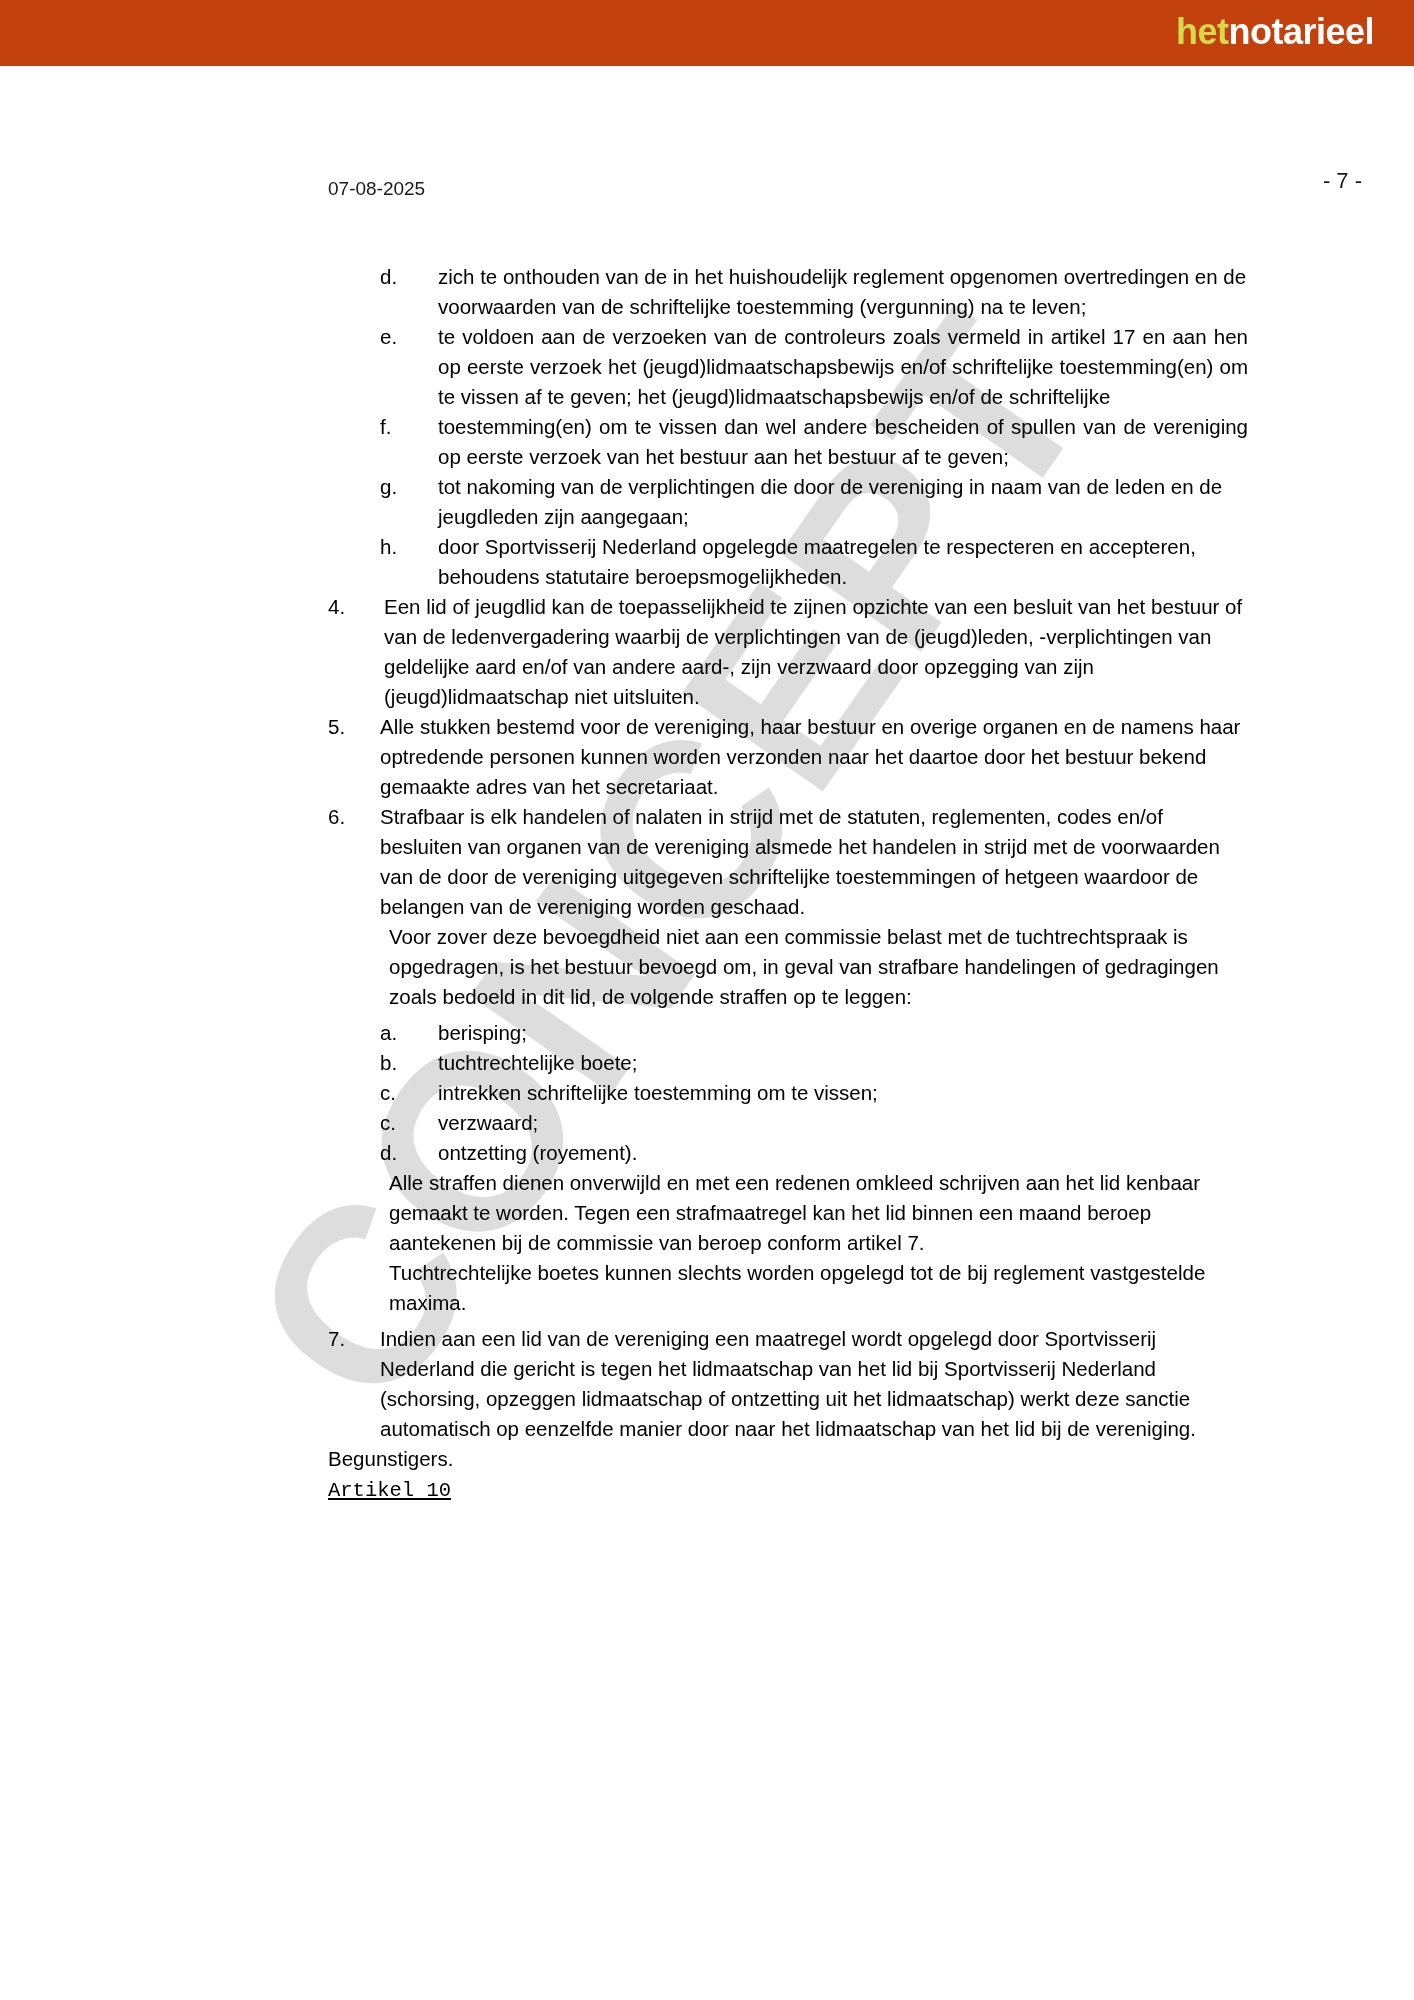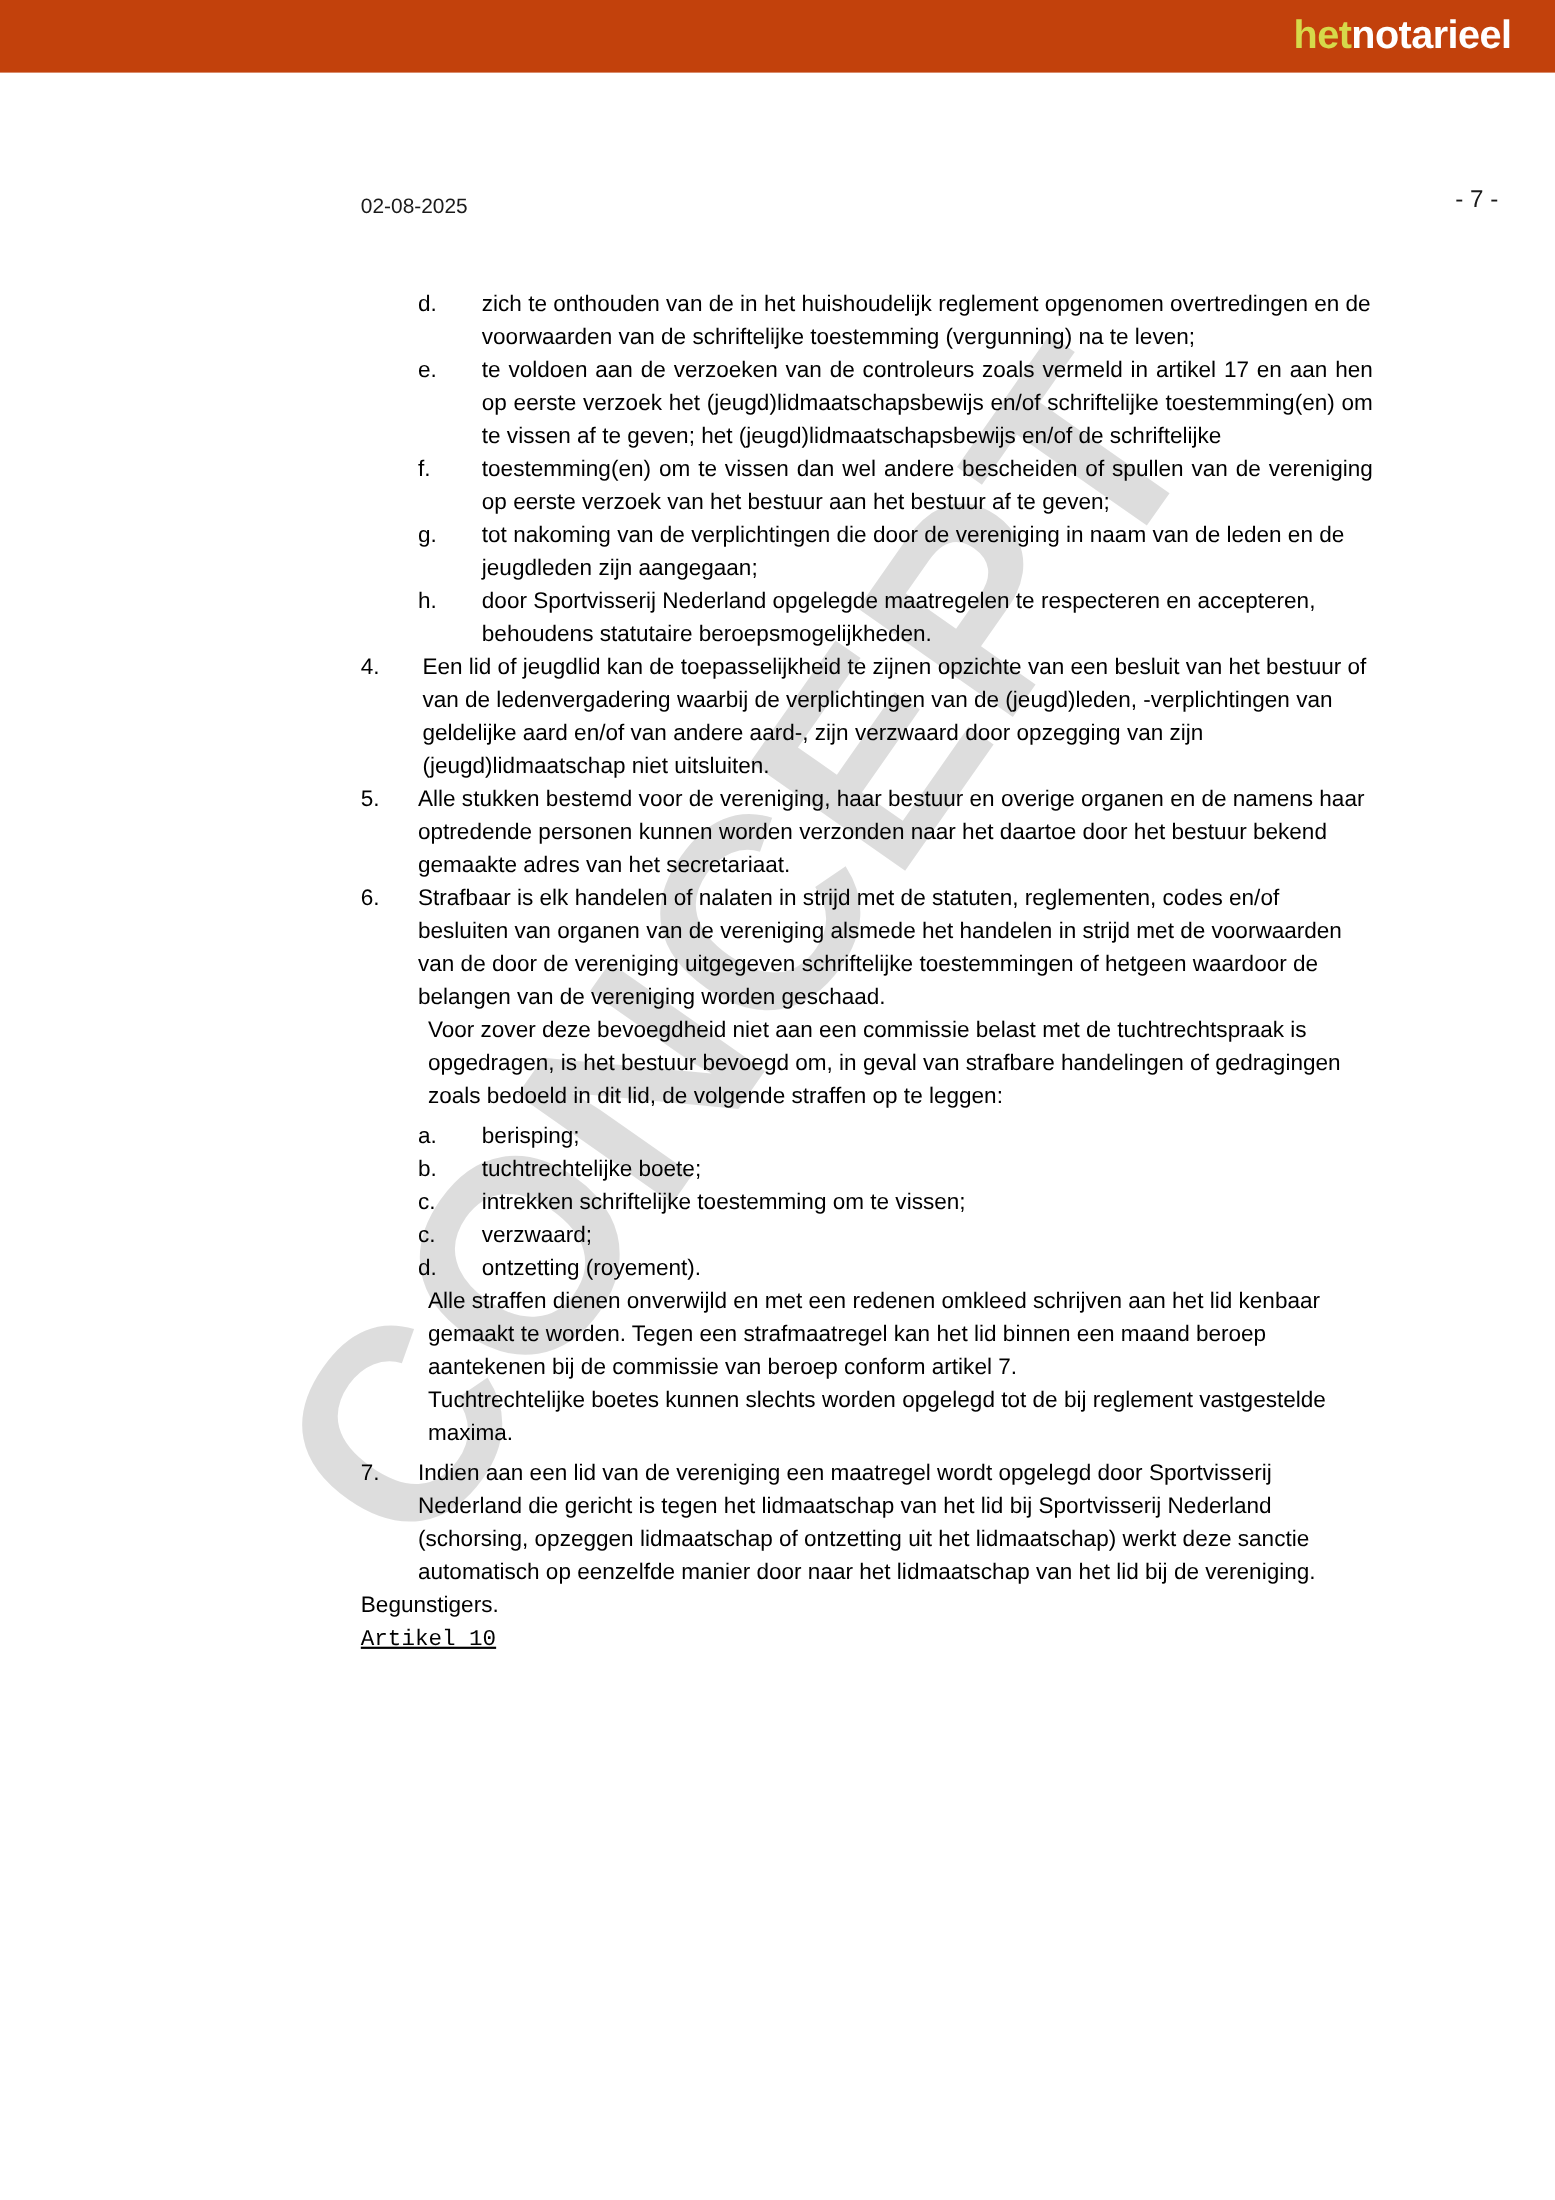--- a/index.html
+++ b/index.html
@@ -139,21 +139,21 @@
 </style>
 </head>
 <body>
 
 <div class="header-bar">
   <div class="logo">
     <span class="logo-het">het</span><span class="logo-notarieel">notarieel</span>
   </div>
 </div>
 
-<div class="doc-date">02-08-2025</div>
+<div class="doc-date">07-08-2025</div>
 <div class="page-number">- 7 -</div>
 
 <div class="watermark">CONCEPT</div>
 
 <div class="content">
 
   <div class="letter-item">
     <span class="marker">d.</span>
     <span>zich te onthouden van de in het huishoudelijk reglement opgenomen overtredingen en de voorwaarden van de schriftelijke toestemming (vergunning) na te leven;</span>
   </div>

